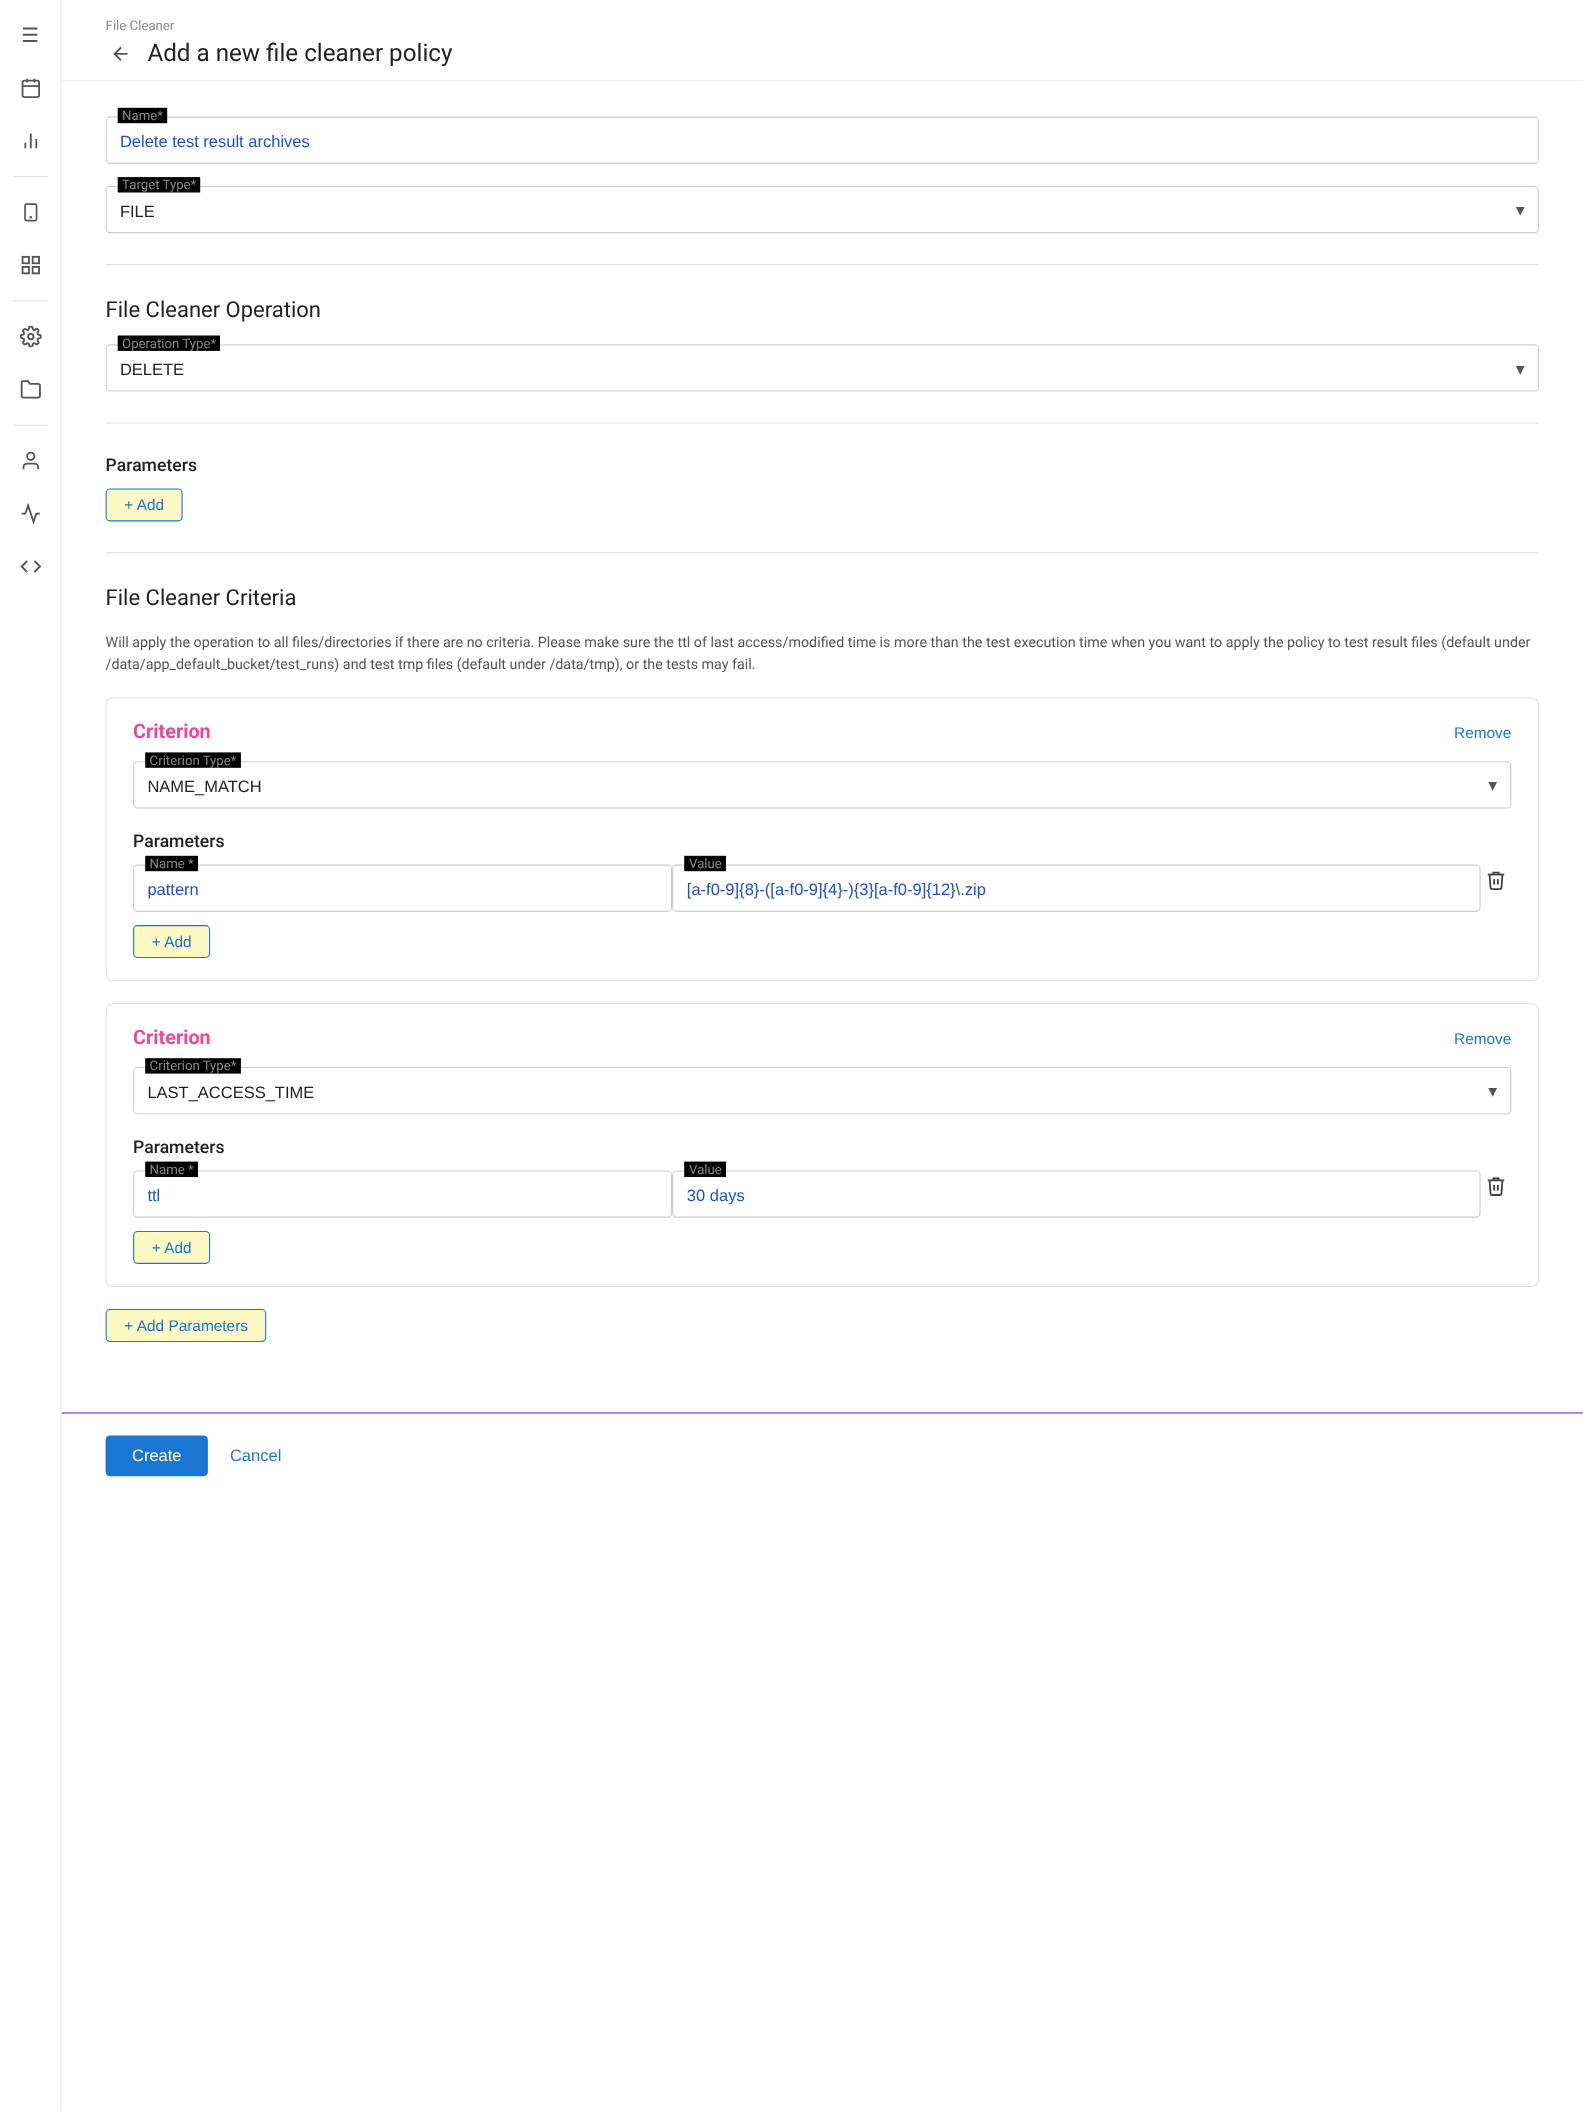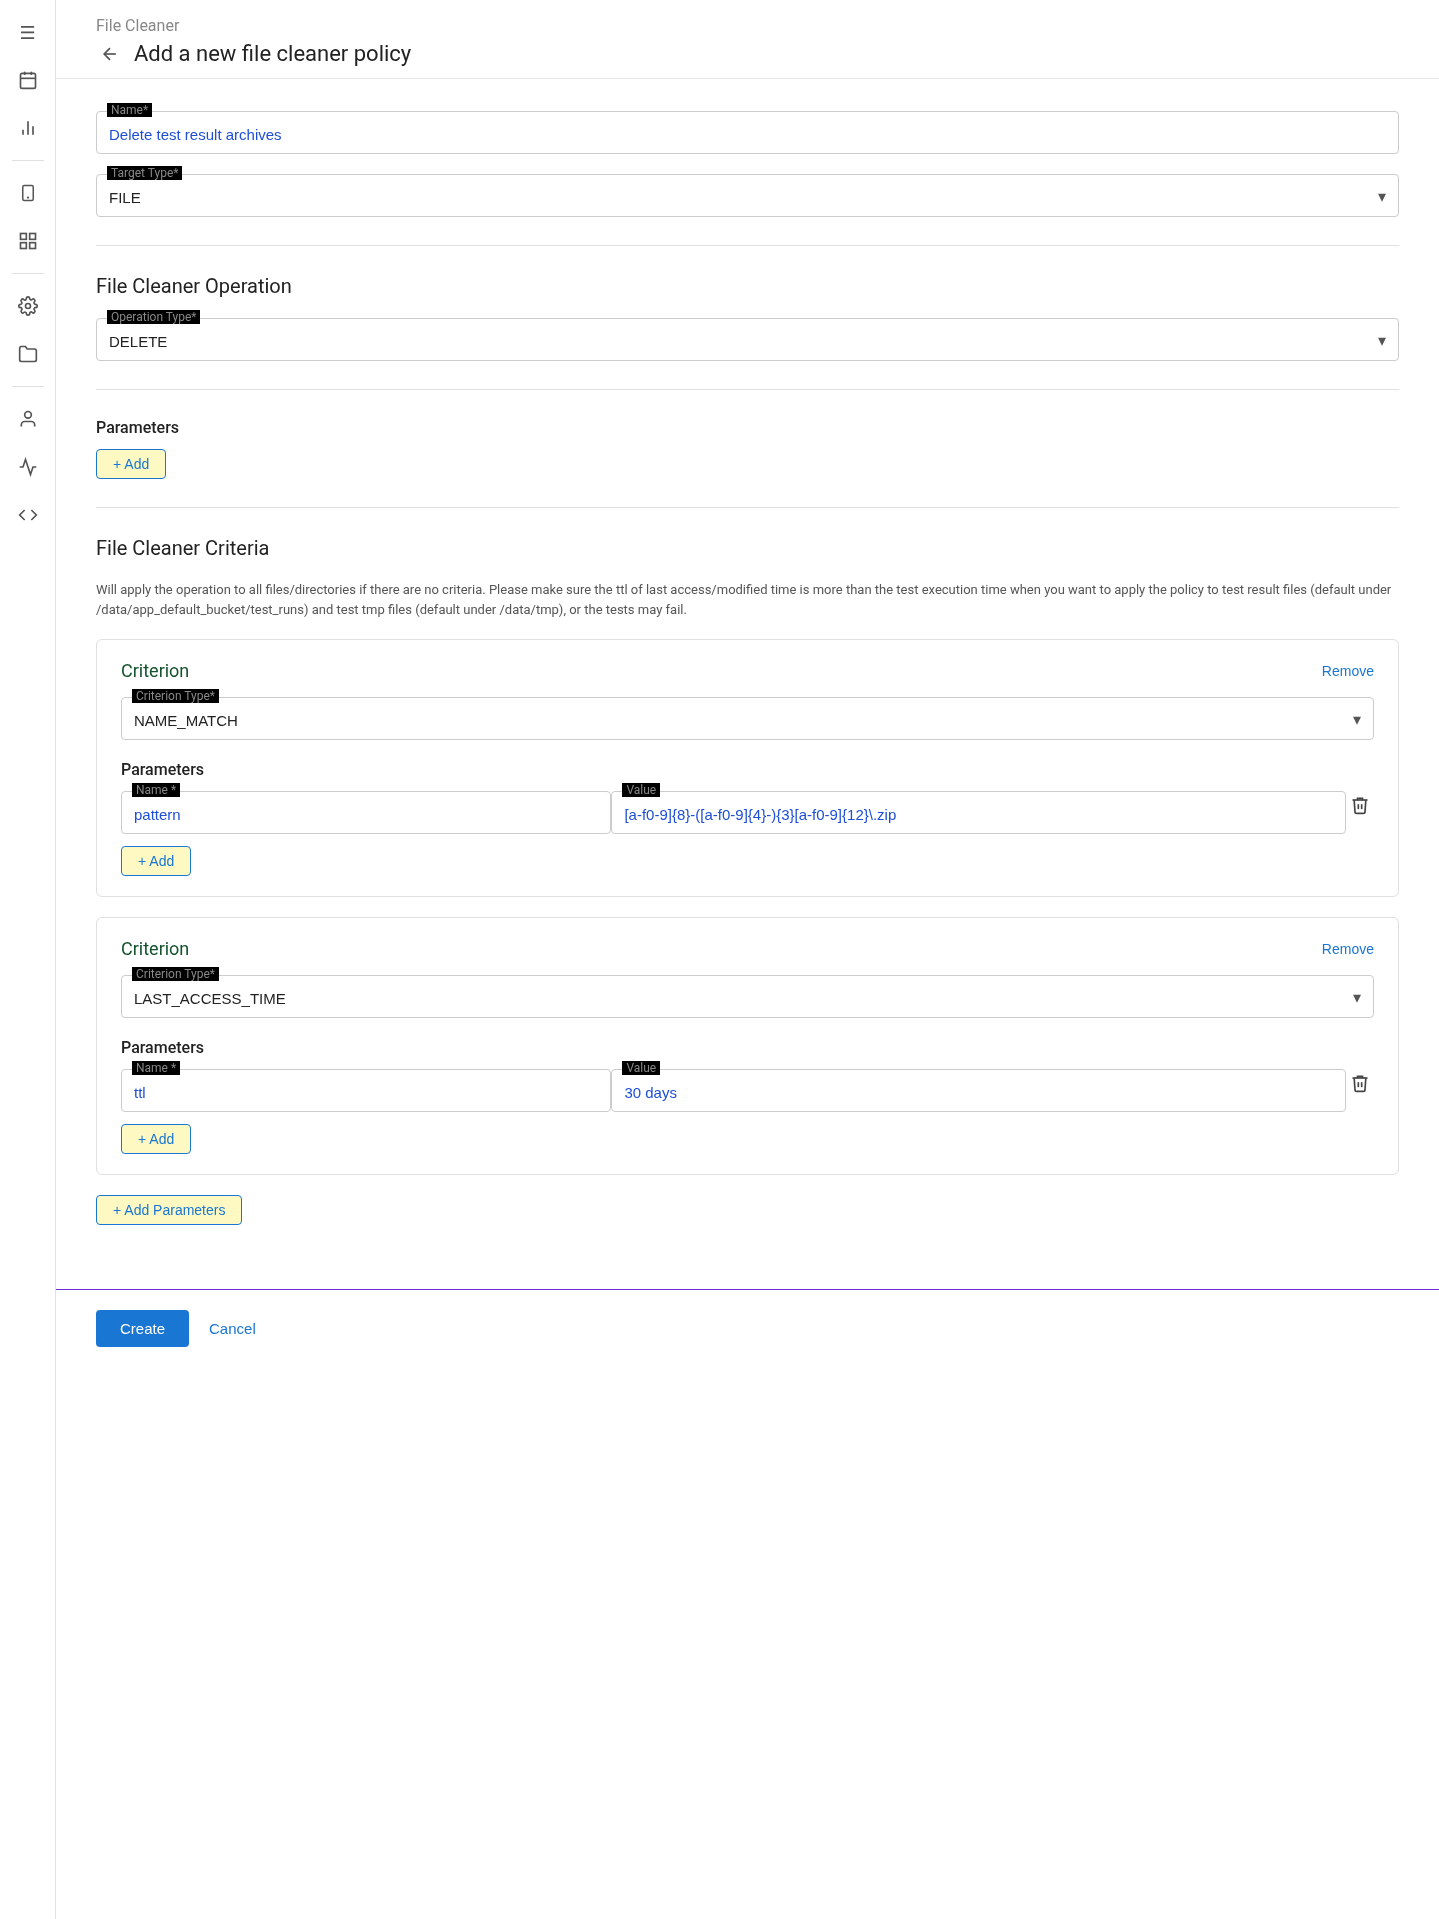--- a/index.html
+++ b/index.html
@@ -50,21 +50,21 @@
       background: #fff;
     }
 
     
     .page-header {
       padding: 16px 40px 12px 40px;
       border-bottom: 1px solid #e8e8e8;
       background: #fff;
     }
     .breadcrumb {
-      font-size: 16px;
+      font-size: 12px;
       color: #888;
       margin-bottom: 6px;
     }
     .page-title-row {
       display: flex;
       align-items: center;
       gap: 10px;
     }
     .back-btn {
       background: none;
@@ -184,22 +184,22 @@
       background: #fff;
     }
     .criterion-header {
       display: flex;
       justify-content: space-between;
       align-items: center;
       margin-bottom: 16px;
     }
     .criterion-title {
       font-size: 18px;
-      font-weight: 400;
-      color: #14532d;
+      font-weight: 700;
+      color: #ec4899;
     }
     .remove-btn {
       background: none;
       border: none;
       color: #1976d2;
       cursor: pointer;
       font-size: 14px;
       margin-left: 44px;
     }
 

